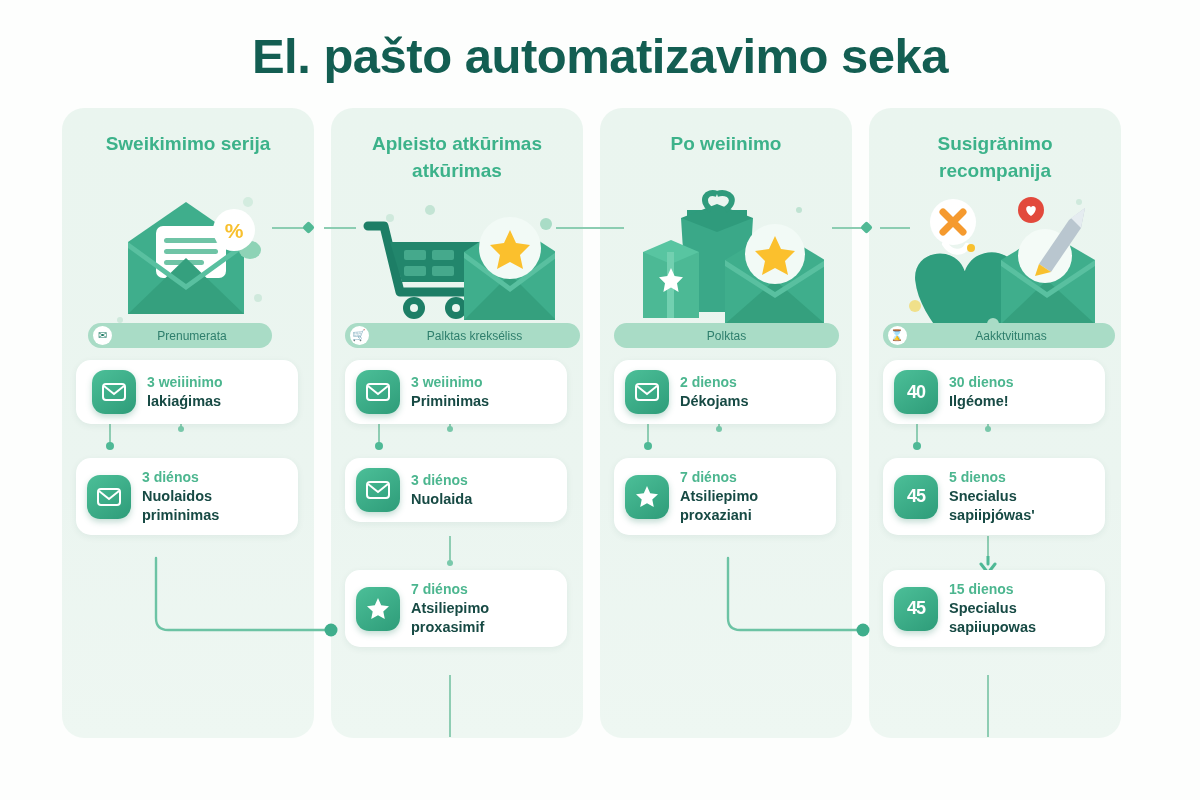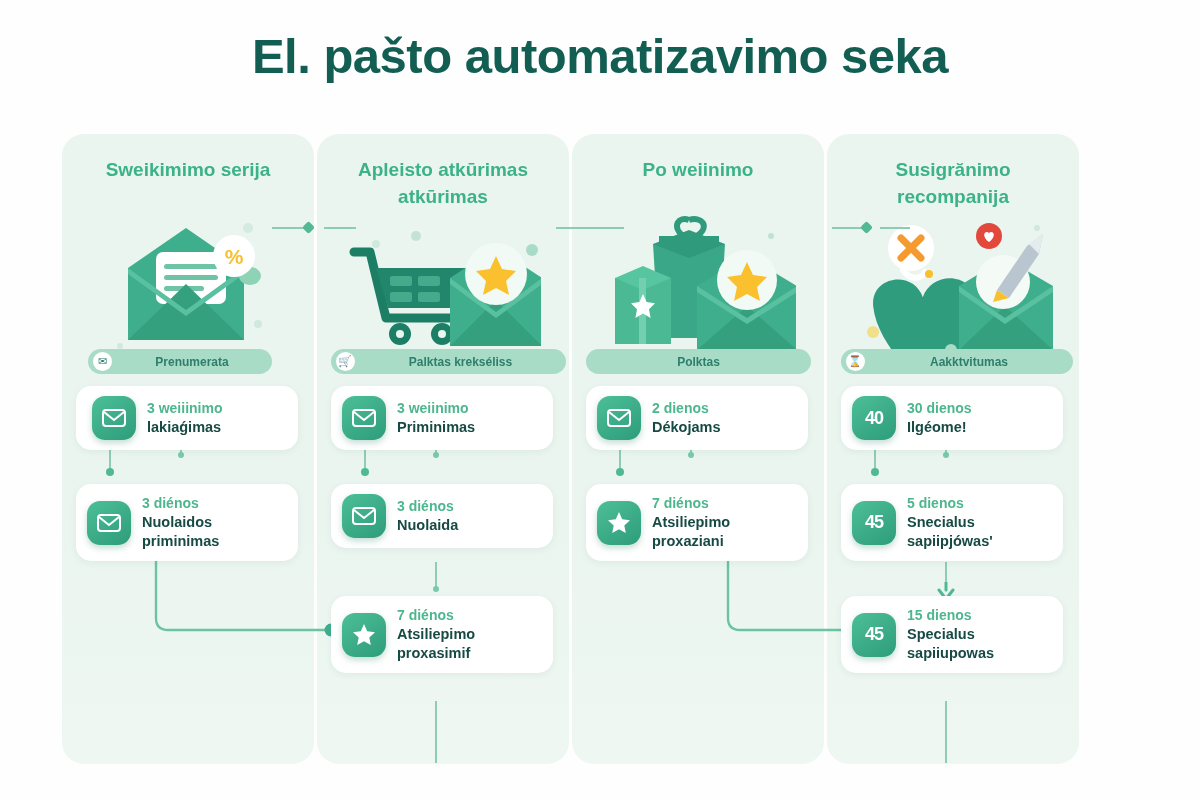--- a/index.html
+++ b/index.html
@@ -16,23 +16,23 @@
   .title{
     position:absolute;top:28px;left:0;width:1200px;
     text-align:center;
     font-size:49px;font-weight:bold;
     letter-spacing:-0.5px;
     color:#135e52;
   }
 
   
   .columns{
-    position:absolute;top:134px;left:62px;
+    position:absolute;top:108px;left:62px;
     width:1080px;height:630px;
-    display:flex;gap:3px;
+    display:flex;gap:17px;
   }
   .col{
     width:252px;height:630px;
     background:linear-gradient(180deg,#eaf5ef 0%, #ebf5f0 60%, #eef7f2 100%);
     border-radius:22px;
     position:relative;
   }
 
   .col-head{
     position:absolute;top:22px;left:0;width:100%;
@@ -59,21 +59,21 @@
   }
   .pill .pill-ico{
     width:19px;height:19px;border-radius:50%;
     background:#ffffff;
     display:flex;align-items:center;justify-content:center;
     font-size:11px;color:#1d7a63;
     margin-left:5px;flex:0 0 auto;
   }
   .pill .pill-txt{
     flex:1;text-align:center;
-    font-size:12px;font-weight:bold;color:#2e7e6c;
+    font-size:12px;font-weight:normal;color:#2e7e6c;
     white-space:nowrap;overflow:hidden;
   }
   .pill.p1{left:26px;width:184px;}
   .pill.p2{left:14px;width:235px;}
   .pill.p3{left:14px;width:225px;}
   .pill.p4{left:14px;width:232px;}
 
   
   .card{
     position:absolute;left:14px;width:222px;

